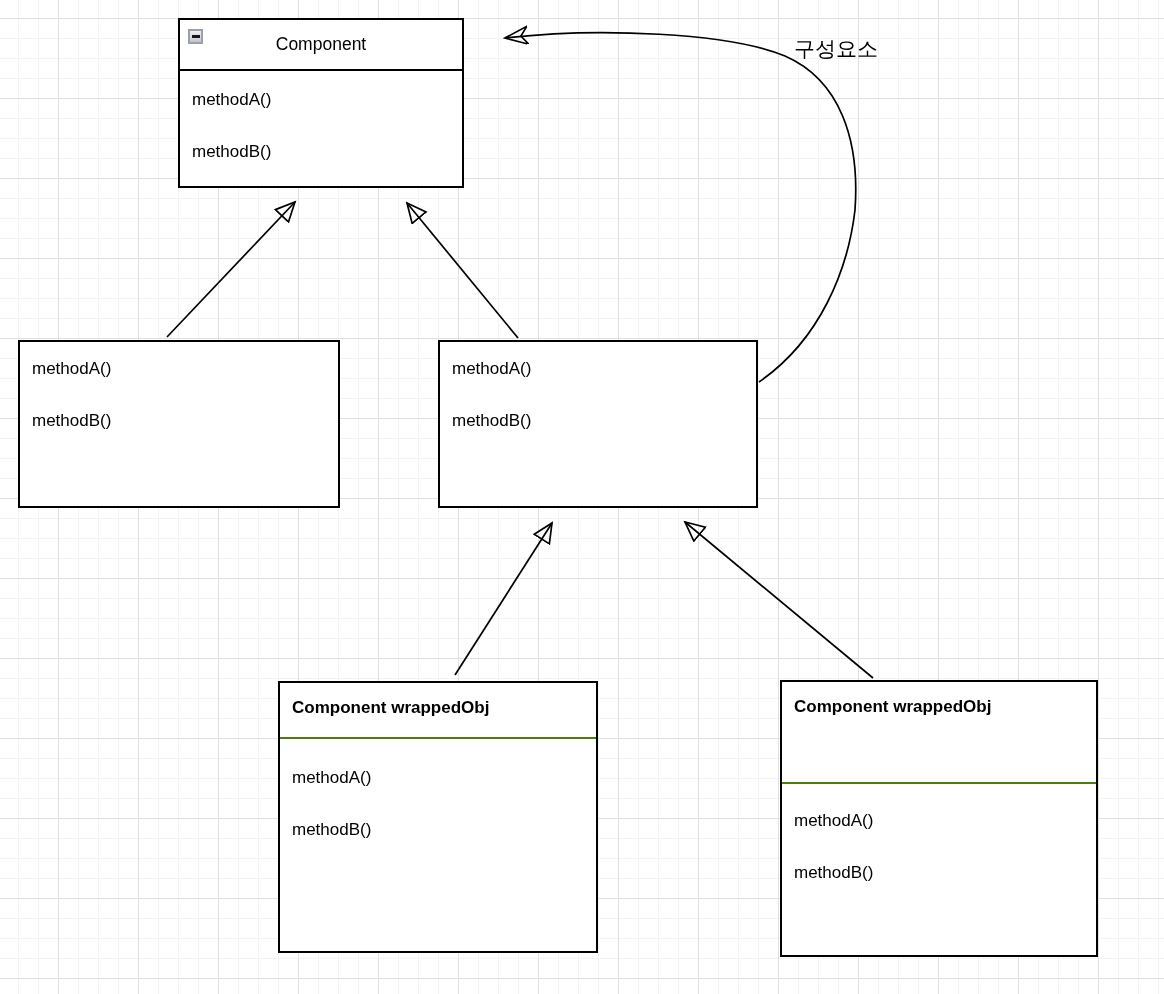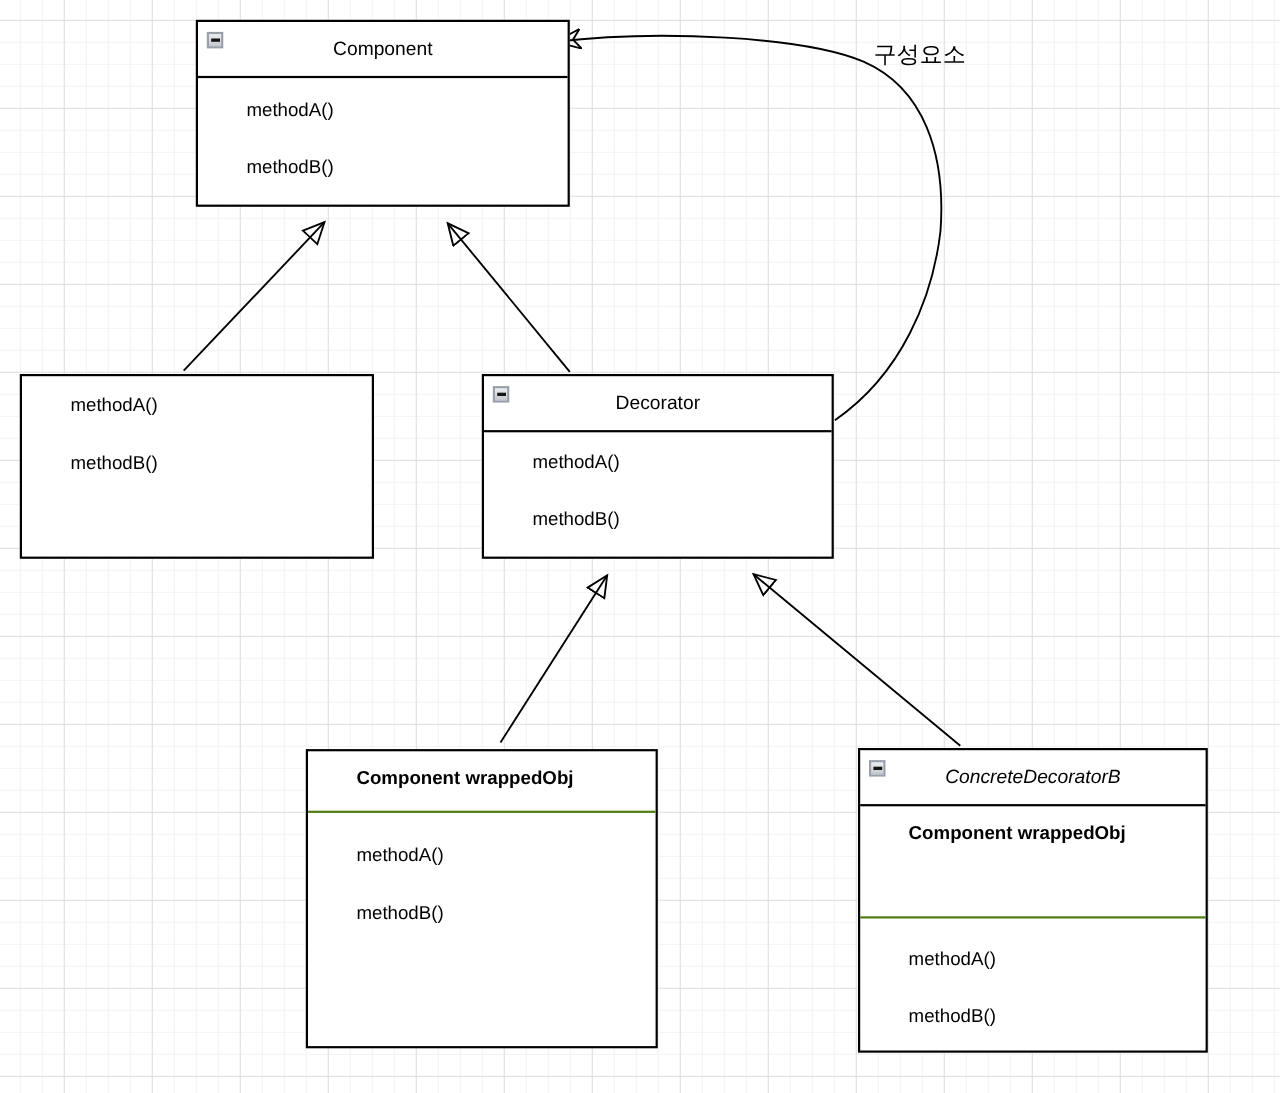--- a/index.html
+++ b/index.html
@@ -17,41 +17,41 @@
       linear-gradient(to bottom,#f3f3f3 1px,transparent 1px);
     background-size:80px 80px,80px 80px,20px 20px,20px 20px;
     background-position:-22px 0,0 18px,18px 0,0 18px;
   }
   .edges{position:absolute;left:0;top:0;width:1164px;height:994px;}
   .edges path{stroke:#000;stroke-width:1.7;fill:none;}
 
   .uml-class{
     position:absolute;background:#fff;border:2px solid #000;box-sizing:border-box;
   }
-  #box-component{left:178px;top:18px;width:340px;height:170px;}
+  #box-component{left:178px;top:18px;width:286px;height:170px;}
   #box-concrete-component{left:18px;top:340px;width:322px;height:168px;}
   #box-decorator{left:438px;top:340px;width:320px;height:168px;}
   #box-concrete-decorator-a{left:278px;top:681px;width:320px;height:272px;}
   #box-concrete-decorator-b{left:780px;top:680px;width:318px;height:277px;}
 
   .uml-header{
     position:relative;height:49px;border-bottom:2px solid #000;
     display:flex;align-items:center;justify-content:center;
     font-size:17.5px;
   }
   .abstract .uml-title{font-style:italic;}
   .collapse{
     position:absolute;left:8px;top:9px;width:15px;height:15px;
     border:2px solid #9aa0ab;background:linear-gradient(#eceef0,#c3c7cd);
     box-sizing:border-box;display:flex;align-items:center;justify-content:center;
     padding:0;cursor:pointer;
   }
   .minus{width:8px;height:3px;background:#141414;}
 
-  .sec{box-sizing:border-box;padding-left:32px;}
+  .sec{box-sizing:border-box;}
   .sec.fields{border-bottom:2px solid #4d7c0f;font-weight:bold;}
   .member{font-size:17px;line-height:26px;height:26px;margin:0 0 26px 12px;white-space:nowrap;}
 
   #box-component .methods{padding-top:16px;}
   #box-concrete-component .methods,#box-decorator .methods{padding-top:14px;}
   #box-concrete-decorator-a .fields{height:56px;padding-top:12px;}
   #box-concrete-decorator-b .fields{height:102px;padding-top:12px;}
   #box-concrete-decorator-b .fields .member:first-child{margin-bottom:22px;}
   #box-concrete-decorator-a .methods{padding-top:26px;}
   #box-concrete-decorator-b .methods{padding-top:24px;}
@@ -93,49 +93,37 @@
   </div>
 
   <div class="uml-class" id="box-concrete-component">
     <div class="sec methods">
       <div class="member">methodA()</div>
       <div class="member">methodB()</div>
     </div>
   </div>
 
   <div class="uml-class" id="box-decorator">
-    <div class="uml-header">
-      <button class="collapse">
-          <span class="minus"></span>
-        </button>
-      <span class="uml-title">Decorator</span>
-    </div>
     <div class="sec methods">
       <div class="member">methodA()</div>
       <div class="member">methodB()</div>
     </div>
   </div>
 
   <div class="uml-class abstract" id="box-concrete-decorator-a">
     <div class="sec fields">
       <div class="member">Component wrappedObj</div>
     </div>
     <div class="sec methods">
       <div class="member">methodA()</div>
       <div class="member">methodB()</div>
     </div>
   </div>
 
   <div class="uml-class abstract" id="box-concrete-decorator-b">
-    <div class="uml-header">
-      <button class="collapse">
-          <span class="minus"></span>
-        </button>
-      <span class="uml-title">ConcreteDecoratorB</span>
-    </div>
     <div class="sec fields">
       <div class="member">Component wrappedObj</div>
     </div>
     <div class="sec methods">
       <div class="member">methodA()</div>
       <div class="member">methodB()</div>
     </div>
   </div>
 
   <div class="edge-label">구성요소</div>

